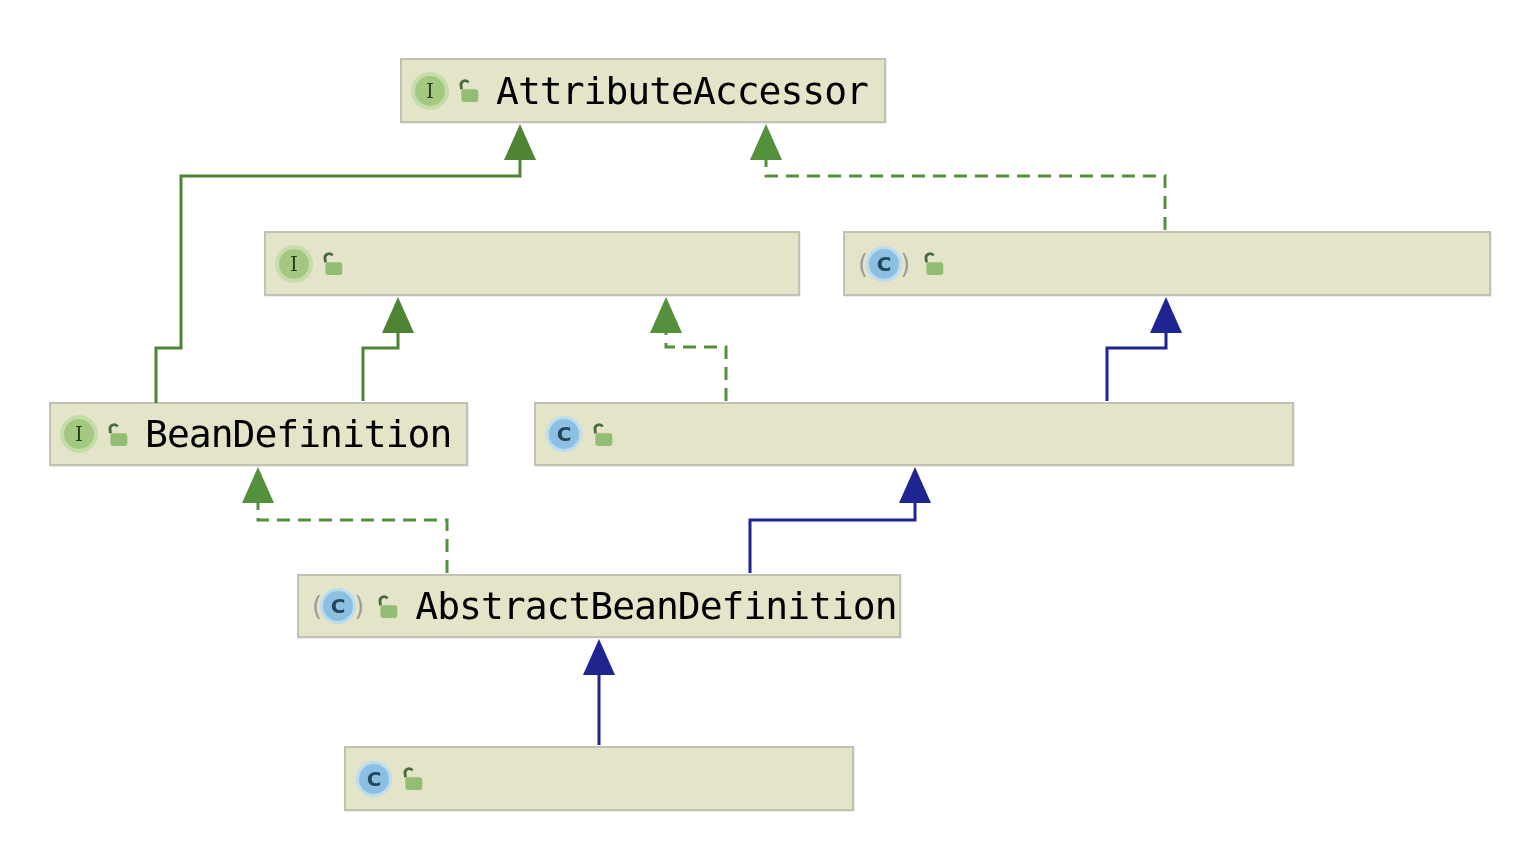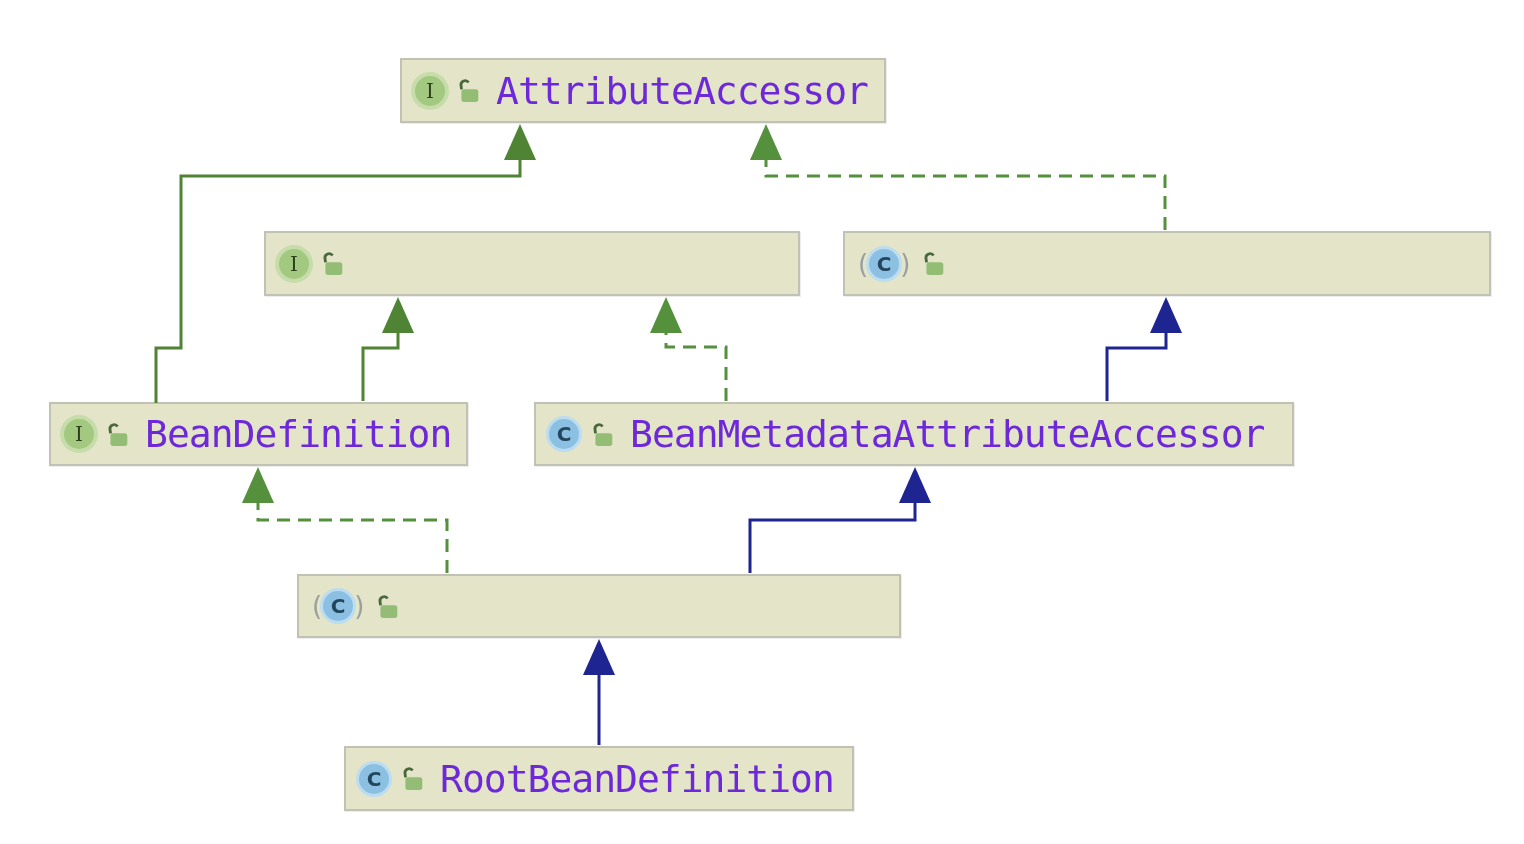--- a/index.html
+++ b/index.html
@@ -11,21 +11,21 @@
   .nodes-layer{position:absolute;inset:0;}
   .edges-layer{position:absolute;inset:0;pointer-events:none;}
   .node{
     position:absolute;box-sizing:border-box;
     background:#e4e4c8;border:2px solid #c2c2b4;
     box-shadow:1px 1px 0 rgba(0,0,0,0.07);
     display:flex;align-items:center;padding-left:13px;
     cursor:default;
   }
   .node .label{
-    font-size:38px;color:#6d28d9;letter-spacing:-1px;
+    font-size:38px;color:#000000;letter-spacing:-1px;
     margin-left:15px;white-space:nowrap;
   }
   .icons{display:inline-flex;align-items:center;}
   .badge{
     width:30px;height:30px;border-radius:50%;
     display:inline-flex;align-items:center;justify-content:center;
     line-height:1;flex:none;
   }
   .badge.iface{
     background:#a3c87f;color:#2c3f1d;
@@ -94,44 +94,43 @@
         <span class="label">BeanDefinition</span>
       </div>
       <div class="node" style="left: 534px; top: 402px; width: 760px; height: 64px;">
         <span class="icons">
           <span class="badge clazz">C</span>
           <svg class="lock" width="27" height="27" viewBox="0 0 20 20">
             <path d="M5.6 9.2 5.2 6.4 A3.1 3.1 0 0 1 10.8 4.1" fill="none" stroke="#49683c" stroke-width="2.1"></path>
             <rect x="5.5" y="9" width="12.5" height="9.5" rx="2" fill="#93bd74"></rect>
           </svg>
         </span>
-        <span class="label">BeanMetadataAttributeAccessor</span>
       </div>
       <div class="node" style="left: 297px; top: 574px; width: 604px; height: 64px;">
         <span class="icons">
           <span class="abs-wrap">
             <i class="paren l">(</i>
             <span class="badge clazz">C</span>
             <i class="paren r">)</i>
           </span>
           <svg class="lock" width="27" height="27" viewBox="0 0 20 20">
             <path d="M5.6 9.2 5.2 6.4 A3.1 3.1 0 0 1 10.8 4.1" fill="none" stroke="#49683c" stroke-width="2.1"></path>
             <rect x="5.5" y="9" width="12.5" height="9.5" rx="2" fill="#93bd74"></rect>
           </svg>
         </span>
+        <span class="label">AbstractBeanDefinition</span>
       </div>
       <div class="node" style="left: 344px; top: 746px; width: 510px; height: 65px;">
         <span class="icons">
           <span class="badge clazz">C</span>
           <svg class="lock" width="27" height="27" viewBox="0 0 20 20">
             <path d="M5.6 9.2 5.2 6.4 A3.1 3.1 0 0 1 10.8 4.1" fill="none" stroke="#49683c" stroke-width="2.1"></path>
             <rect x="5.5" y="9" width="12.5" height="9.5" rx="2" fill="#93bd74"></rect>
           </svg>
         </span>
-        <span class="label">RootBeanDefinition</span>
       </div>
     </div>
   <svg class="edges-layer" width="1524" height="844" viewBox="0 0 1524 844">
       <polyline points="156,403 156,348 181,348 181,176 520,176 520,158" fill="none" stroke="#4e8434" stroke-width="3"></polyline>
       <polygon points="520,124 504,160 536,160" fill="#4e8434"></polygon>
       <polyline points="1165,230 1165,176 766,176 766,158" fill="none" stroke="#55903c" stroke-width="3" stroke-dasharray="13 8"></polyline>
       <polygon points="766,124 750,160 782,160" fill="#55903c"></polygon>
       <polyline points="363,401 363,348 398,348 398,331" fill="none" stroke="#4e8434" stroke-width="3"></polyline>
       <polygon points="398,297 382,333 414,333" fill="#4e8434"></polygon>
       <polyline points="726,401 726,347 666,347 666,331" fill="none" stroke="#55903c" stroke-width="3" stroke-dasharray="13 8"></polyline>

